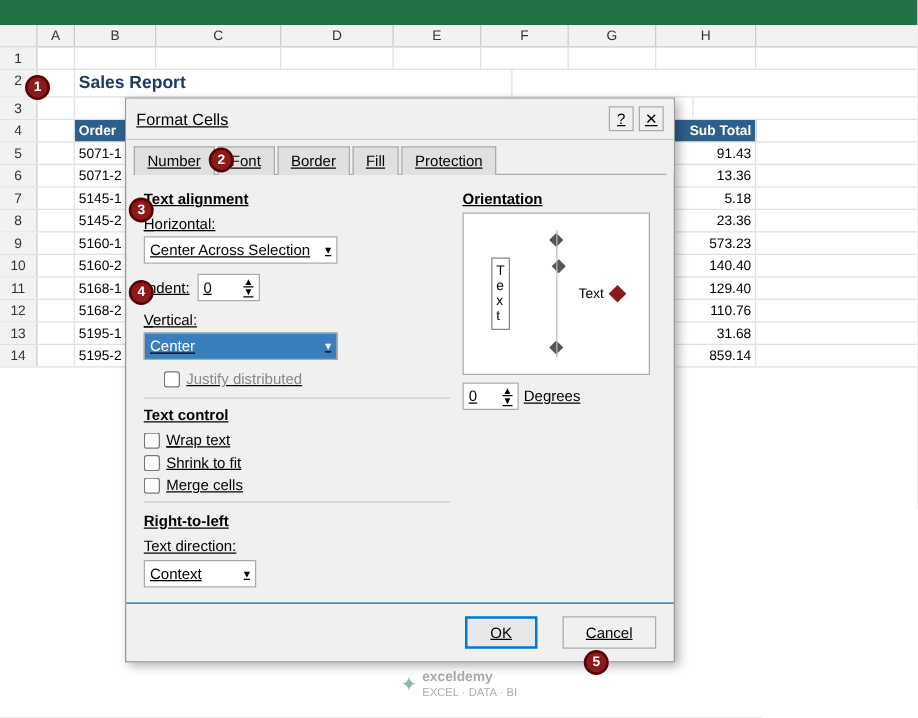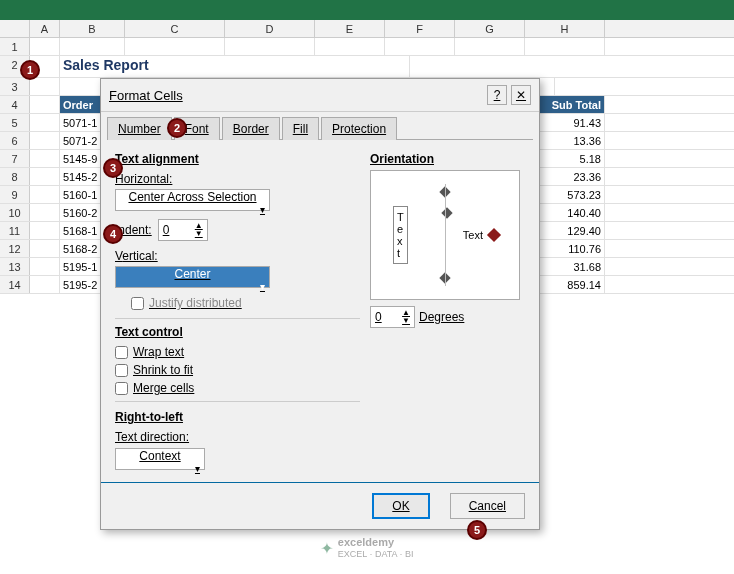--- a/index.html
+++ b/index.html
@@ -207,21 +207,20 @@
     .dropdown {
       height: 22px;
       border: 1px solid #aaa;
       background: white;
       display: flex;
       align-items: center;
       padding: 0 4px;
       cursor: pointer;
       font-size: 12px;
       position: relative;
-      flex-direction: column;
     }
     .dropdown-horizontal {
       width: 155px;
     }
     .dropdown-vertical {
       width: 155px;
       background: #3a7fbd;
       color: white;
     }
     .dropdown-context {
@@ -485,21 +484,21 @@
       <div class="cell" style="width:100px"></div>
       <div class="cell" style="width:90px"></div>
       <div class="cell" style="width:70px"></div>
       <div class="cell" style="width:70px"></div>
       <div class="cell sub-total" style="width:70px">$</div>
       <div class="cell sub-total" style="width:80px">13.36</div>
     </div>
     <div class="sheet-row">
       <div class="row-num">7</div>
       <div class="cell" style="width:30px"></div>
-      <div class="cell" style="width:65px">5145-9</div>
+      <div class="cell" style="width:65px">5145-1</div>
       <div class="cell" style="width:100px"></div>
       <div class="cell" style="width:90px"></div>
       <div class="cell" style="width:70px"></div>
       <div class="cell" style="width:70px"></div>
       <div class="cell sub-total" style="width:70px">$</div>
       <div class="cell sub-total" style="width:80px">5.18</div>
     </div>
     <div class="sheet-row">
       <div class="row-num">8</div>
       <div class="cell" style="width:30px"></div>

